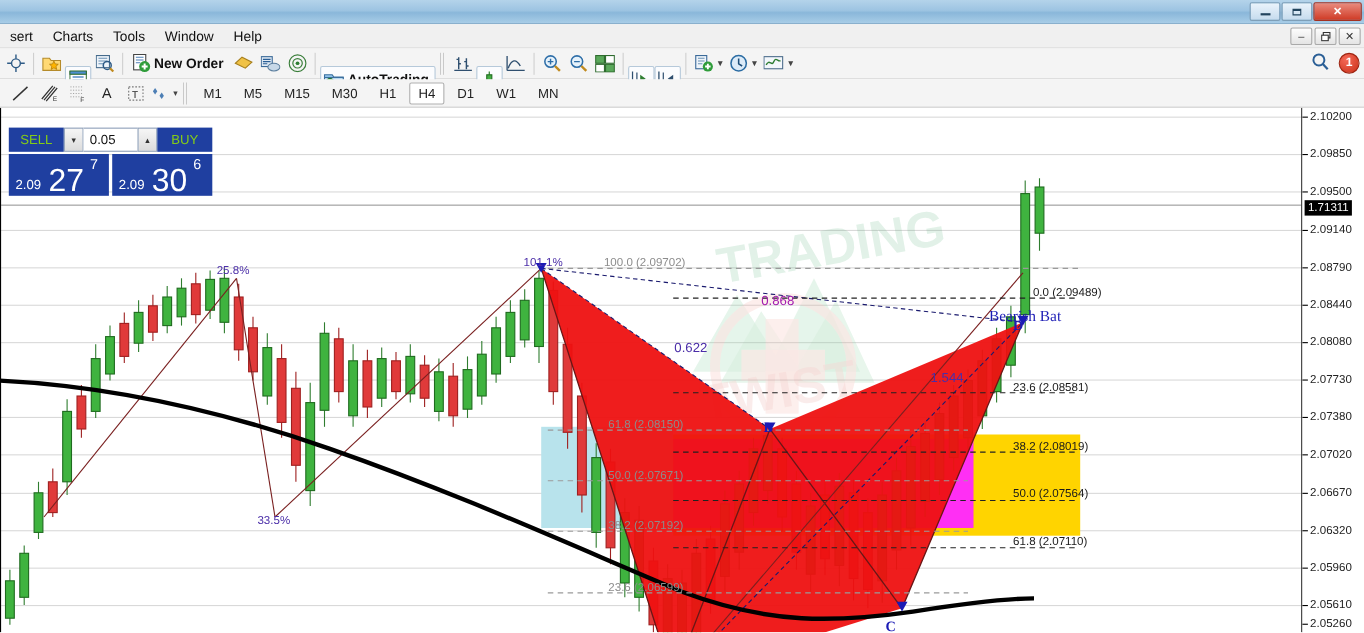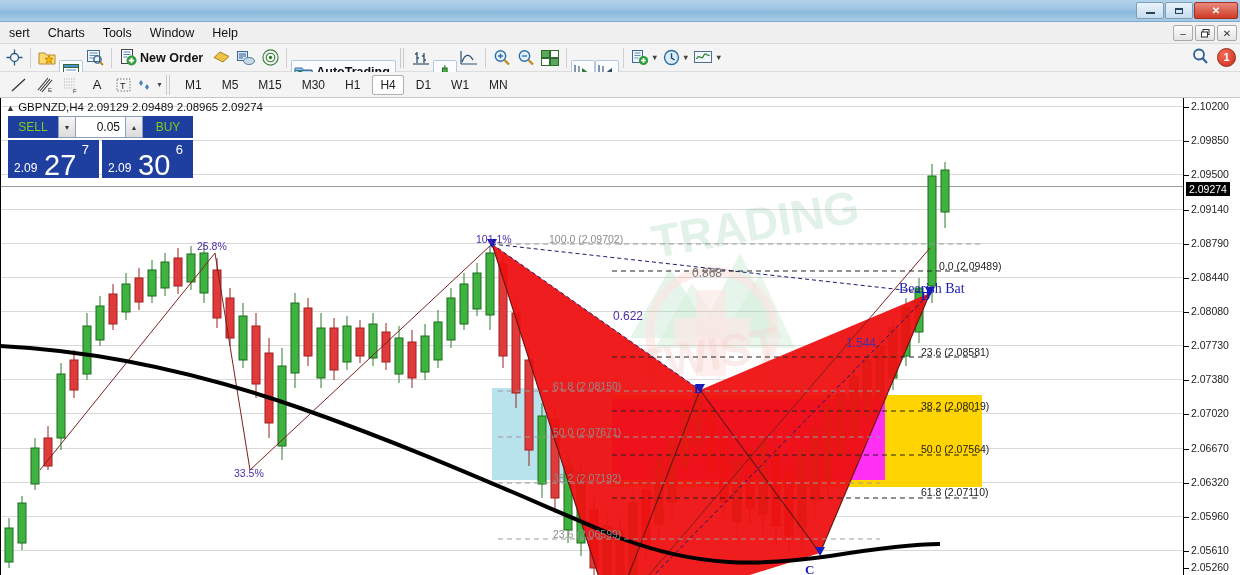--- a/index.html
+++ b/index.html
@@ -117,41 +117,41 @@
     background: #1f3fa0; color: #84cc16; font-size: 12px;
     display: flex; align-items: center; justify-content: center; width: 50px;
   }
   .occ-spin {
     width: 18px; background: linear-gradient(to bottom,#f6f6f6,#dcdcdc);
     border: 1px solid #8d9fb8; display: flex; align-items: center; justify-content: center;
     font-size: 8px; color: #333;
   }
   .occ-vol {
     flex: 1; background: #fff; border: 1px solid #8d9fb8; border-left: 0; border-right: 0;
-    font-size: 12px; color: #111; text-align: right; padding-right: 5px;
+    font-size: 12px; color: #111; text-align: right; padding-right: 20px;
     display: flex; align-items: center; justify-content: flex-end;
   }
   .occ-bot { display: flex; gap: 3px; margin-top: 2px; }
   .occ-price {
     width: 91px; height: 38px; background: #1f3fa0; color: #fff;
     position: relative;
   }
   .occ-price .small { position: absolute; left: 6px; bottom: 3px; font-size: 12px; }
   .occ-price .big { position: absolute; left: 36px; bottom: -2px; font-size: 29px; line-height: 1; }
   .occ-price .sup { position: absolute; right: 10px; top: 2px; font-size: 13px; }
 
   
   .fiblabel {
     position: absolute; font-size: 10.5px; white-space: nowrap;
     font-family: "Liberation Sans", sans-serif;
   }
   .fl-gray { color: #8c8c8c; }
   .fl-dark { color: #1a1a1a; }
   .fl-purple { color: #4b2ea8; }
-  .fl-blue { color: #737373; }
+  .fl-blue { color: #a21caf; }
   .pt {
     position: absolute; font-size: 13px; color: #1b1bb5; font-weight: bold;
     font-family: "Liberation Serif", serif;
   }
   .bearish-bat {
     position: absolute; font-size: 14px; color: #1b1bb5;
     font-family: "Liberation Serif", serif;
   }
 
   
@@ -679,24 +679,20 @@
     <div class="fiblabel fl-purple" style="left:476px; top:135px;">101.1%</div>
 
     <div class="pt" style="left:489px; top:140px; opacity:0;">X</div>
 
     <div class="pt" style="left:694px; top:283px;">B</div>
     <div class="pt" style="left:805px; top:464px;">C</div>
     <div class="pt" style="left:921px; top:190px;">D</div>
 
     <div class="bearish-bat" style="left:899px; top:183px;">Bearish Bat</div>
 
-    <div class="sym-head">
-      <span class="tri">▲</span>
-      <span>GBPNZD,H4  2.09129 2.09489 2.08965 2.09274</span>
-    </div>
 
     <div class="occ">
       <div class="occ-top">
         <div class="occ-sell">SELL</div>
         <div class="occ-spin">▾</div>
         <div class="occ-vol">0.05</div>
         <div class="occ-spin">▴</div>
         <div class="occ-buy">BUY</div>
       </div>
       <div class="occ-bot">
@@ -713,21 +709,21 @@
       </div>
     </div>
 
     <div class="chart-border-l"></div>
     <div class="axis-sep"></div>
 
     <div class="price-axis">
       <div class="ptick" style="top:2px"><span class="tk"></span><span>2.10200</span></div>
       <div class="ptick" style="top:36px"><span class="tk"></span><span>2.09850</span></div>
       <div class="ptick" style="top:70px"><span class="tk"></span><span>2.09500</span></div>
-      <div class="plabel-cur" style="top:84px">2.09274</div>
+      <div class="plabel-cur" style="top:84px">1.71311</div>
       <div class="ptick" style="top:105px"><span class="tk"></span><span>2.09140</span></div>
       <div class="ptick" style="top:139px"><span class="tk"></span><span>2.08790</span></div>
       <div class="ptick" style="top:173px"><span class="tk"></span><span>2.08440</span></div>
       <div class="ptick" style="top:207px"><span class="tk"></span><span>2.08080</span></div>
       <div class="ptick" style="top:241px"><span class="tk"></span><span>2.07730</span></div>
       <div class="ptick" style="top:275px"><span class="tk"></span><span>2.07380</span></div>
       <div class="ptick" style="top:309px"><span class="tk"></span><span>2.07020</span></div>
       <div class="ptick" style="top:344px"><span class="tk"></span><span>2.06670</span></div>
       <div class="ptick" style="top:378px"><span class="tk"></span><span>2.06320</span></div>
       <div class="ptick" style="top:412px"><span class="tk"></span><span>2.05960</span></div>

